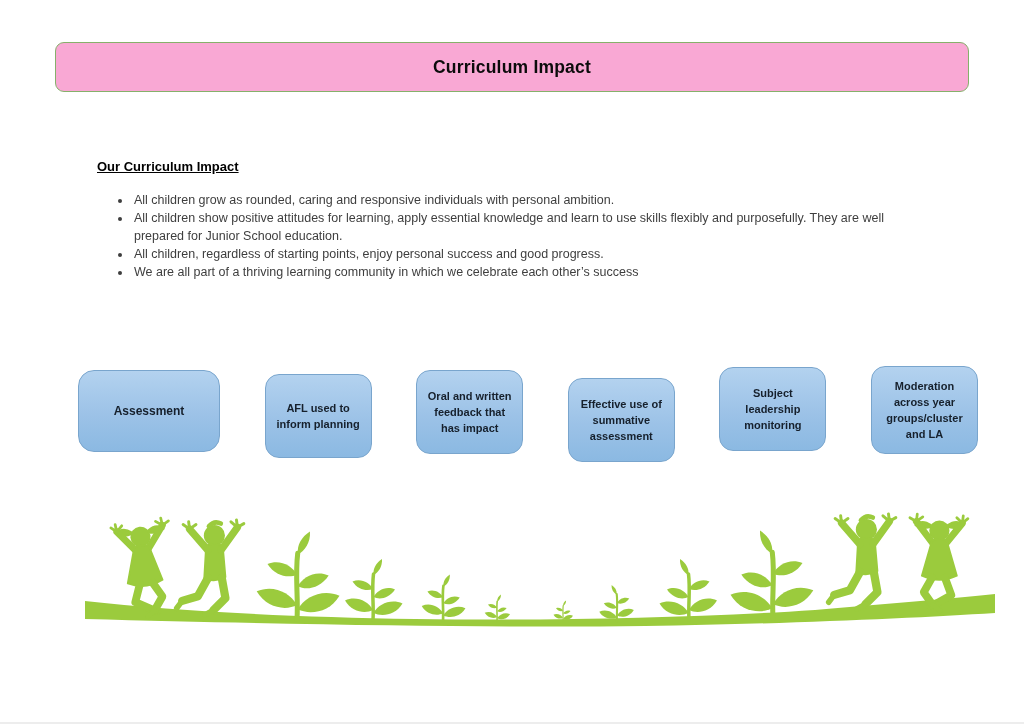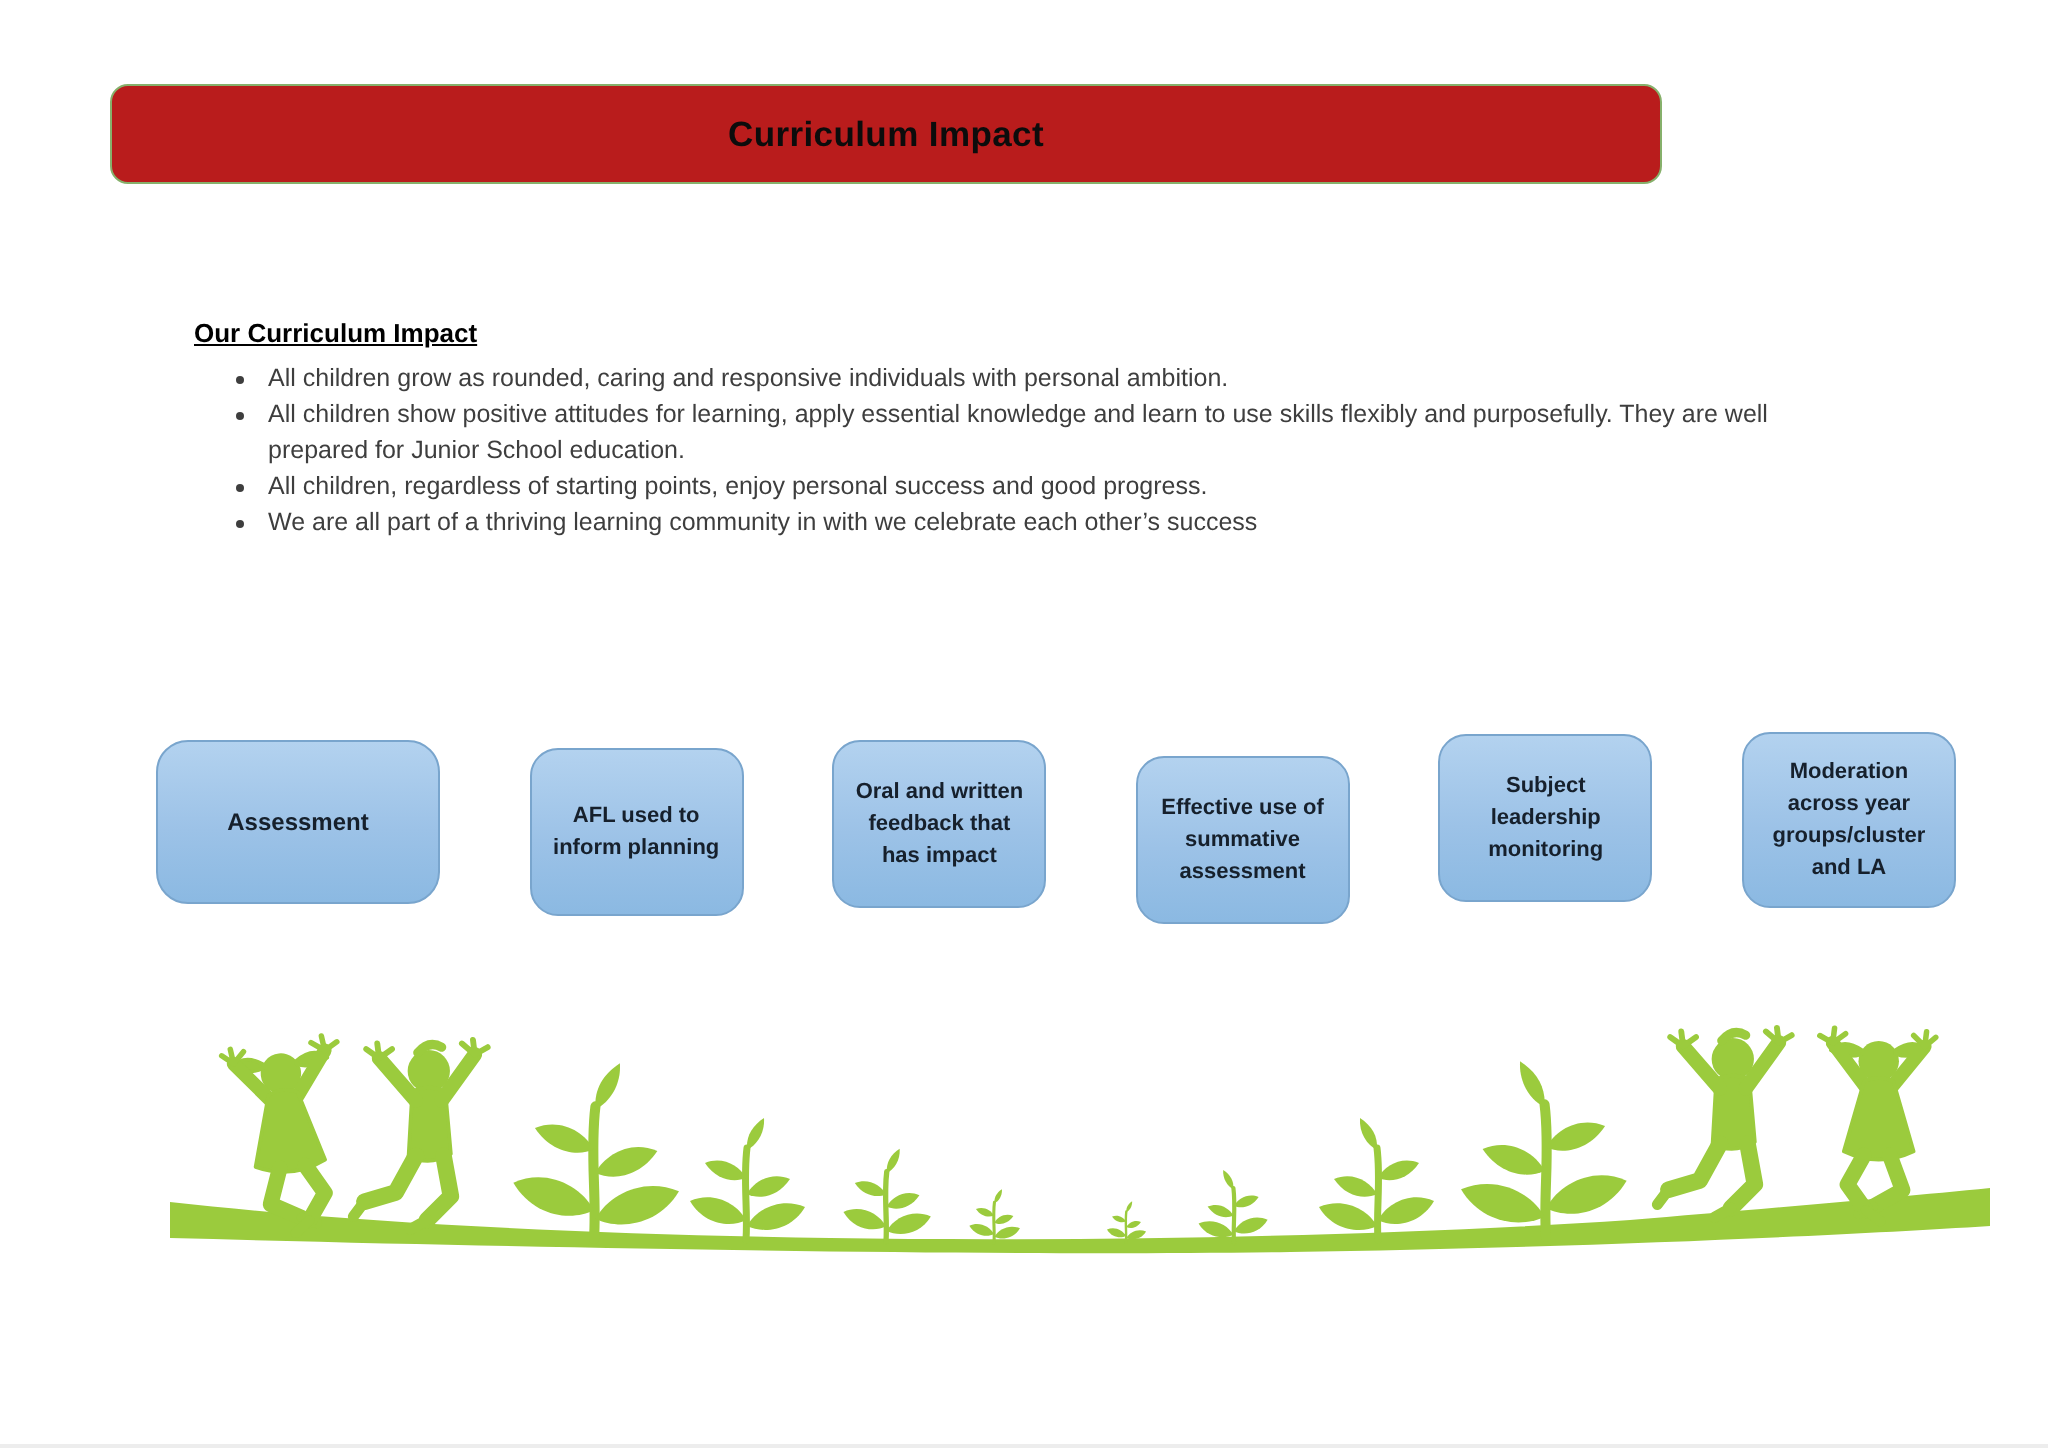--- a/index.html
+++ b/index.html
@@ -1,32 +1,32 @@
 <!DOCTYPE html>
 <html><head>
 <meta charset="utf-8">
 <style>
   * { margin: 0; padding: 0; box-sizing: border-box; }
   html, body { width: 1024px; height: 724px; background: #ffffff; overflow: hidden; }
   body { position: relative; font-family: "Liberation Sans", sans-serif; }
 
   .banner {
-    position: absolute; left: 55px; top: 42px; width: 776px; height: 50px;
-    background: #b91c1c; border: 1px solid #86b06b; border-radius: 9px;
+    position: absolute; left: 55px; top: 42px; width: 914px; height: 50px;
+    background: #f9a8d4; border: 1px solid #86b06b; border-radius: 9px;
     display: flex; align-items: center; justify-content: center;
   }
   .banner-title { font-size: 17.5px; font-weight: bold; color: #0c0c0c; letter-spacing: 0.2px; }
 
   .section-heading {
     position: absolute; left: 97px; top: 159px;
     font-size: 13px; font-weight: bold; color: #000000; text-decoration: underline;
   }
 
   .bullet-list {
-    position: absolute; left: 112px; top: 180px; width: 808px;
+    position: absolute; left: 112px; top: 191px; width: 808px;
     list-style: disc outside; padding-left: 20px;
     font-size: 12.5px; line-height: 18px; color: #3e3e3e;
   }
   .bullet-list li { padding-left: 2px; }
 
   .box-row {
     position: absolute; left: 78px; top: 366px; width: 900px;
     display: flex; justify-content: space-between; align-items: flex-start;
   }
   .pbox {
@@ -57,21 +57,21 @@
 <div class="banner">
   <span class="banner-title">Curriculum Impact</span>
 </div>
 
 <div class="section-heading">Our Curriculum Impact</div>
 
 <ul class="bullet-list">
   <li>All children grow as rounded, caring and responsive individuals with personal ambition.</li>
   <li>All children show positive attitudes for learning, apply essential knowledge and learn to use skills flexibly and purposefully. They are well prepared for Junior School education.</li>
   <li>All children, regardless of starting points, enjoy personal success and good progress.</li>
-  <li>We are all part of a thriving learning community in with we celebrate each other’s success</li>
+  <li>We are all part of a thriving learning community in which we celebrate each other’s success</li>
 </ul>
 
 <div class="box-row">
   <div class="pbox pbox-0">Assessment</div>
   <div class="pbox pbox-1">AFL used to inform planning</div>
   <div class="pbox pbox-2">Oral and written feedback that has impact</div>
   <div class="pbox pbox-3">Effective use of summative assessment</div>
   <div class="pbox pbox-4">Subject leadership monitoring</div>
   <div class="pbox pbox-5">Moderation across year groups/cluster and LA</div>
 </div>

